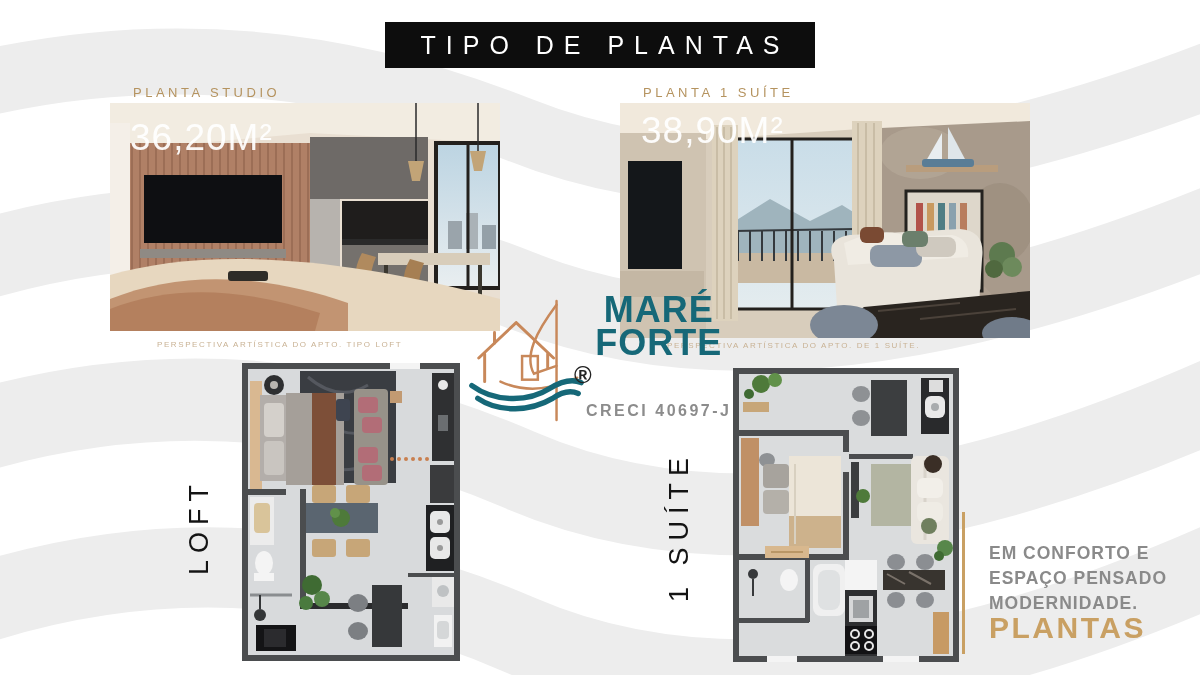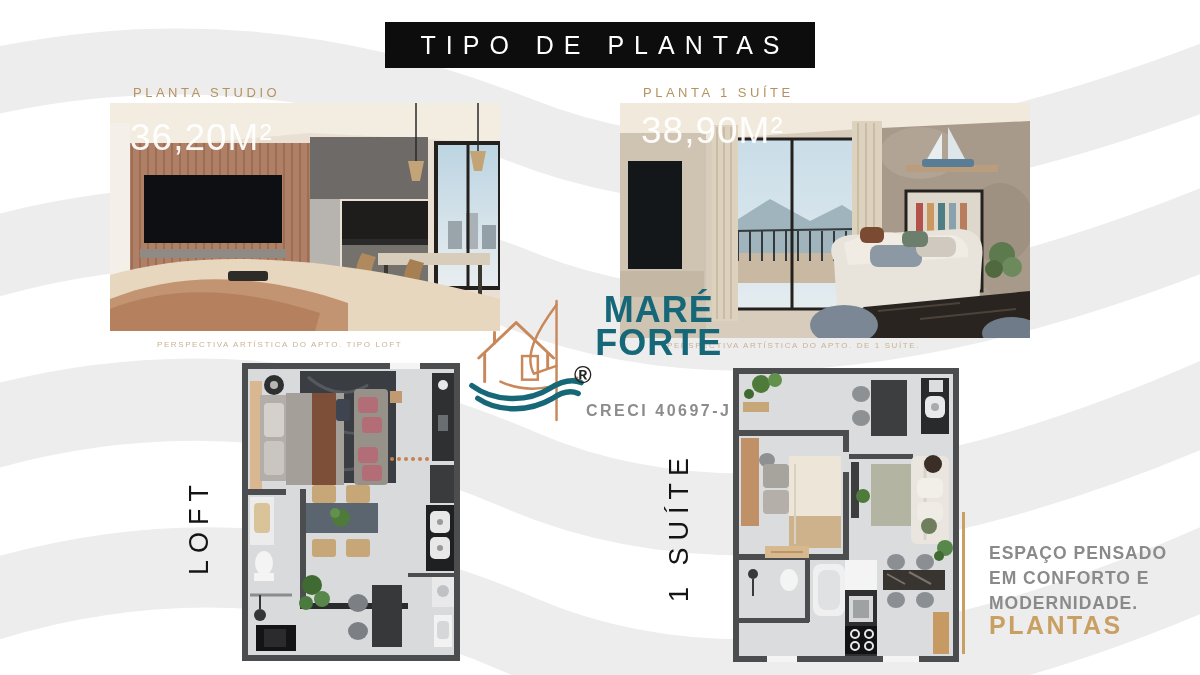--- a/index.html
+++ b/index.html
@@ -49,21 +49,21 @@
   .logo-sub{color:#c8885a;font-size:23px;font-weight:bold;letter-spacing:4px;white-space:nowrap;}
   .logo-creci{color:#8c8c8c;font-size:16px;font-weight:bold;letter-spacing:2.5px;margin-top:15px;white-space:nowrap;}
   
   .footer-line{left:962px;top:512px;width:3px;height:142px;background:#c9a063;z-index:4;}
   .tagline{left:989px;top:541px;z-index:4;}
   .tagline div{
     color:#8a8a8a;font-size:17.5px;font-weight:bold;letter-spacing:1px;
     line-height:25px;white-space:nowrap;
   }
   .plantas{
-    left:989px;top:611px;color:#c9a063;font-size:25px;font-weight:bold;
+    left:989px;top:611px;color:#c9a063;font-size:30px;font-weight:bold;
     letter-spacing:2.5px;z-index:4;white-space:nowrap;
   }
 </style>
 </head>
 <body>
 
 <div class="canvas">
 
   <svg class="waves" viewBox="0 0 1200 675" preserveAspectRatio="none">
     <g fill="none" stroke="#ededed">
@@ -413,19 +413,19 @@
       <div class="logo-name">FORTE</div>
       <div class="logo-sub-row">
         <span class="registered" style="margin-left:-12px;">®</span>
       </div>
       <div class="logo-creci">CRECI 40697-J</div>
     </div>
   </div>
 
   <div class="abs footer-line"></div>
   <div class="abs tagline">
+    <div>EM CONFORTO E</div>
     <div>ESPAÇO PENSADO</div>
-    <div>EM CONFORTO E</div>
     <div>MODERNIDADE.</div>
   </div>
   <div class="abs plantas">PLANTAS</div>
 
 </div>
 
 </body></html>

